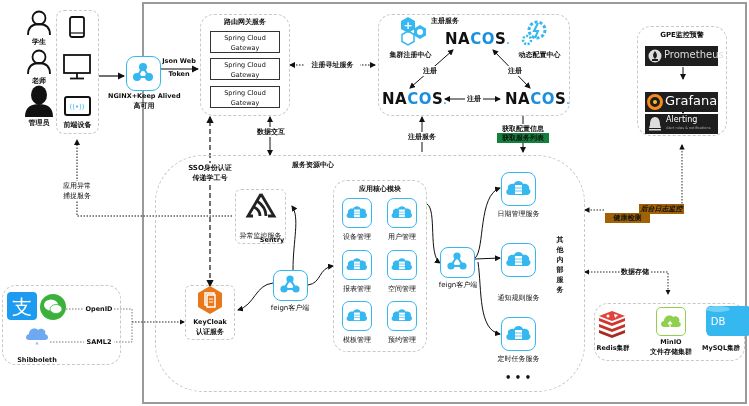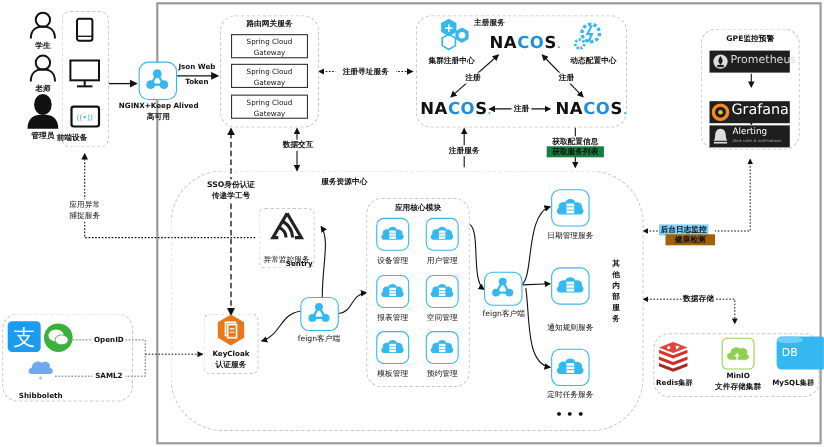--- a/index.html
+++ b/index.html
@@ -101,21 +101,21 @@
   </svg>
 <svg class="abs" style="left:63px;top:54px;" width="28" height="26" viewBox="0 0 28 26">
     <rect x="1" y="1" width="26" height="18" fill="none" stroke="#111" stroke-width="1.8"></rect>
     <line x1="14" y1="19" x2="14" y2="24" stroke="#111" stroke-width="1.8"></line>
     <line x1="7" y1="24.5" x2="21" y2="24.5" stroke="#111" stroke-width="1.8"></line>
   </svg>
 <svg class="abs" style="left:64px;top:96px;" width="27" height="20" viewBox="0 0 27 20">
     <rect x="1" y="1" width="25" height="18" rx="2" fill="none" stroke="#111" stroke-width="2"></rect>
     <text x="13" y="13" font-size="7" text-anchor="middle" fill="#35b7ef" font-family="DejaVu Sans, sans-serif">((•))</text>
   </svg>
-<div class="lbl" style="left:44px;top:120px;width:43px;">前端设备</div>
+<div class="lbl" style="left:56px;top:120px;width:43px;">前端设备</div>
 
 <div class="tile" style="left:126px;top:56px;width:35px;height:35px;border-radius:9px;">
   <svg width="32" height="32" viewBox="0 0 32 32">
       <line x1="16" y1="10" x2="10" y2="20" stroke="#35b7ef" stroke-width="2"></line>
       <line x1="16" y1="10" x2="22" y2="20" stroke="#35b7ef" stroke-width="2"></line>
       <line x1="10" y1="20" x2="22" y2="20" stroke="#35b7ef" stroke-width="2"></line>
       <circle cx="16" cy="10" r="4" fill="#35b7ef"></circle>
       <circle cx="10" cy="20" r="4" fill="#35b7ef"></circle>
       <circle cx="22" cy="20" r="4" fill="#35b7ef"></circle>
     </svg>
@@ -177,21 +177,21 @@
   <span class="abs" style="left:20px;top:1px;font-size:13px;color:#fff;">Grafana</span>
 </div>
 <div class="darkbar" style="left:645px;top:114px;">
   <svg class="abs" style="left:3px;top:2px;" width="14" height="16" viewBox="0 0 14 16">
       <path d="M7,1 C3,1 2,5 2,9 L1,12 L13,12 L12,9 C12,5 11,1 7,1z" fill="#ddd"></path>
       <rect x="1" y="13" width="12" height="1.5" fill="#ddd"></rect>
     </svg>
   <span class="abs" style="left:21px;top:1px;font-size:8px;color:#fff;">Alerting</span>
   <span class="abs" style="left:21px;top:12px;font-size:3.5px;color:#aaa;white-space:nowrap;">Alert rules &amp; notifications</span>
 </div>
-<div class="lbl" style="left:599px;top:204px;width:45px;background:#7dd3fc;">后台日志监控</div>
+<div class="lbl" style="left:639px;top:204px;width:45px;background:#a16207;font-style:italic;">后台日志监控</div>
 <div class="lbl" style="left:605px;top:213px;width:45px;background:#a16207;">健康检测</div>
 
 <div class="lbl" style="left:60px;top:181px;width:34px;background:#fff;font-weight:normal;">应用异常</div>
 <div class="lbl" style="left:60px;top:191px;width:34px;background:#fff;font-weight:normal;">捕捉服务</div>
 
 <div class="dashbox" style="left:155px;top:155px;width:430px;height:237px;border-radius:48px;"></div>
 <div class="lbl" style="left:283px;top:160px;width:60px;">服务资源中心</div>
 <div class="lbl" style="left:186px;top:163px;width:48px;background:#fff;">SSO身份认证</div>
 <div class="lbl" style="left:186px;top:173px;width:48px;background:#fff;">传递学工号</div>
 

